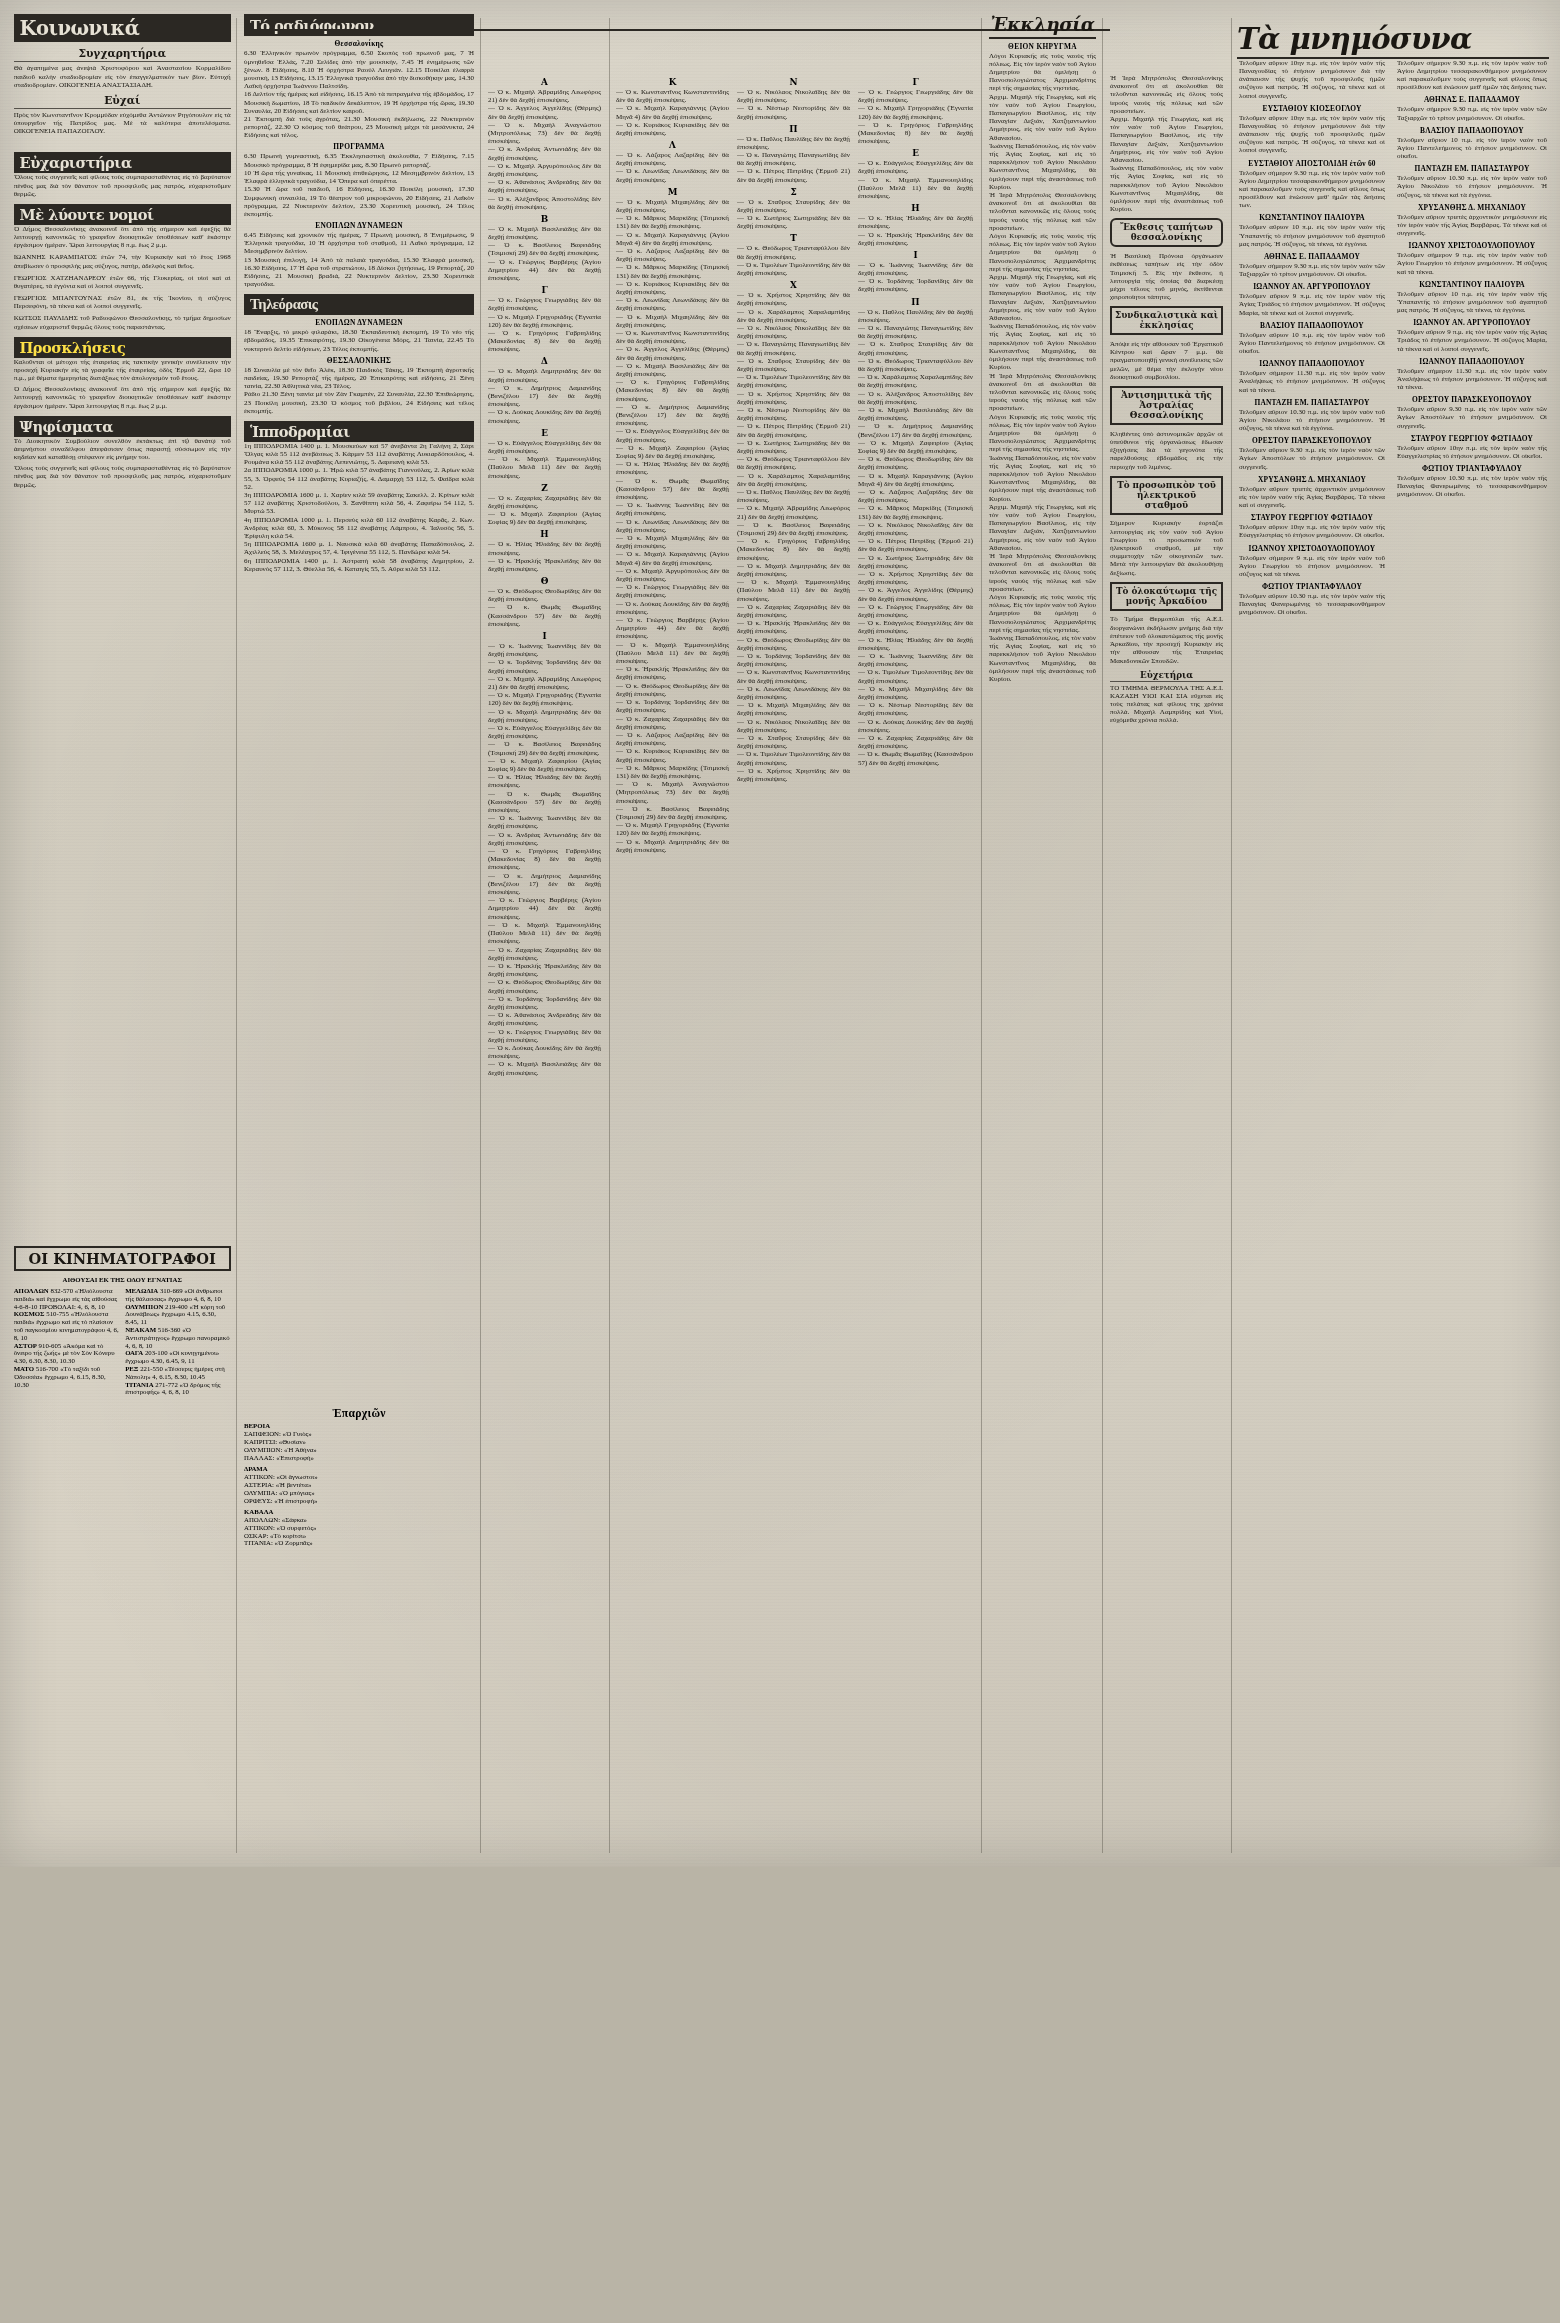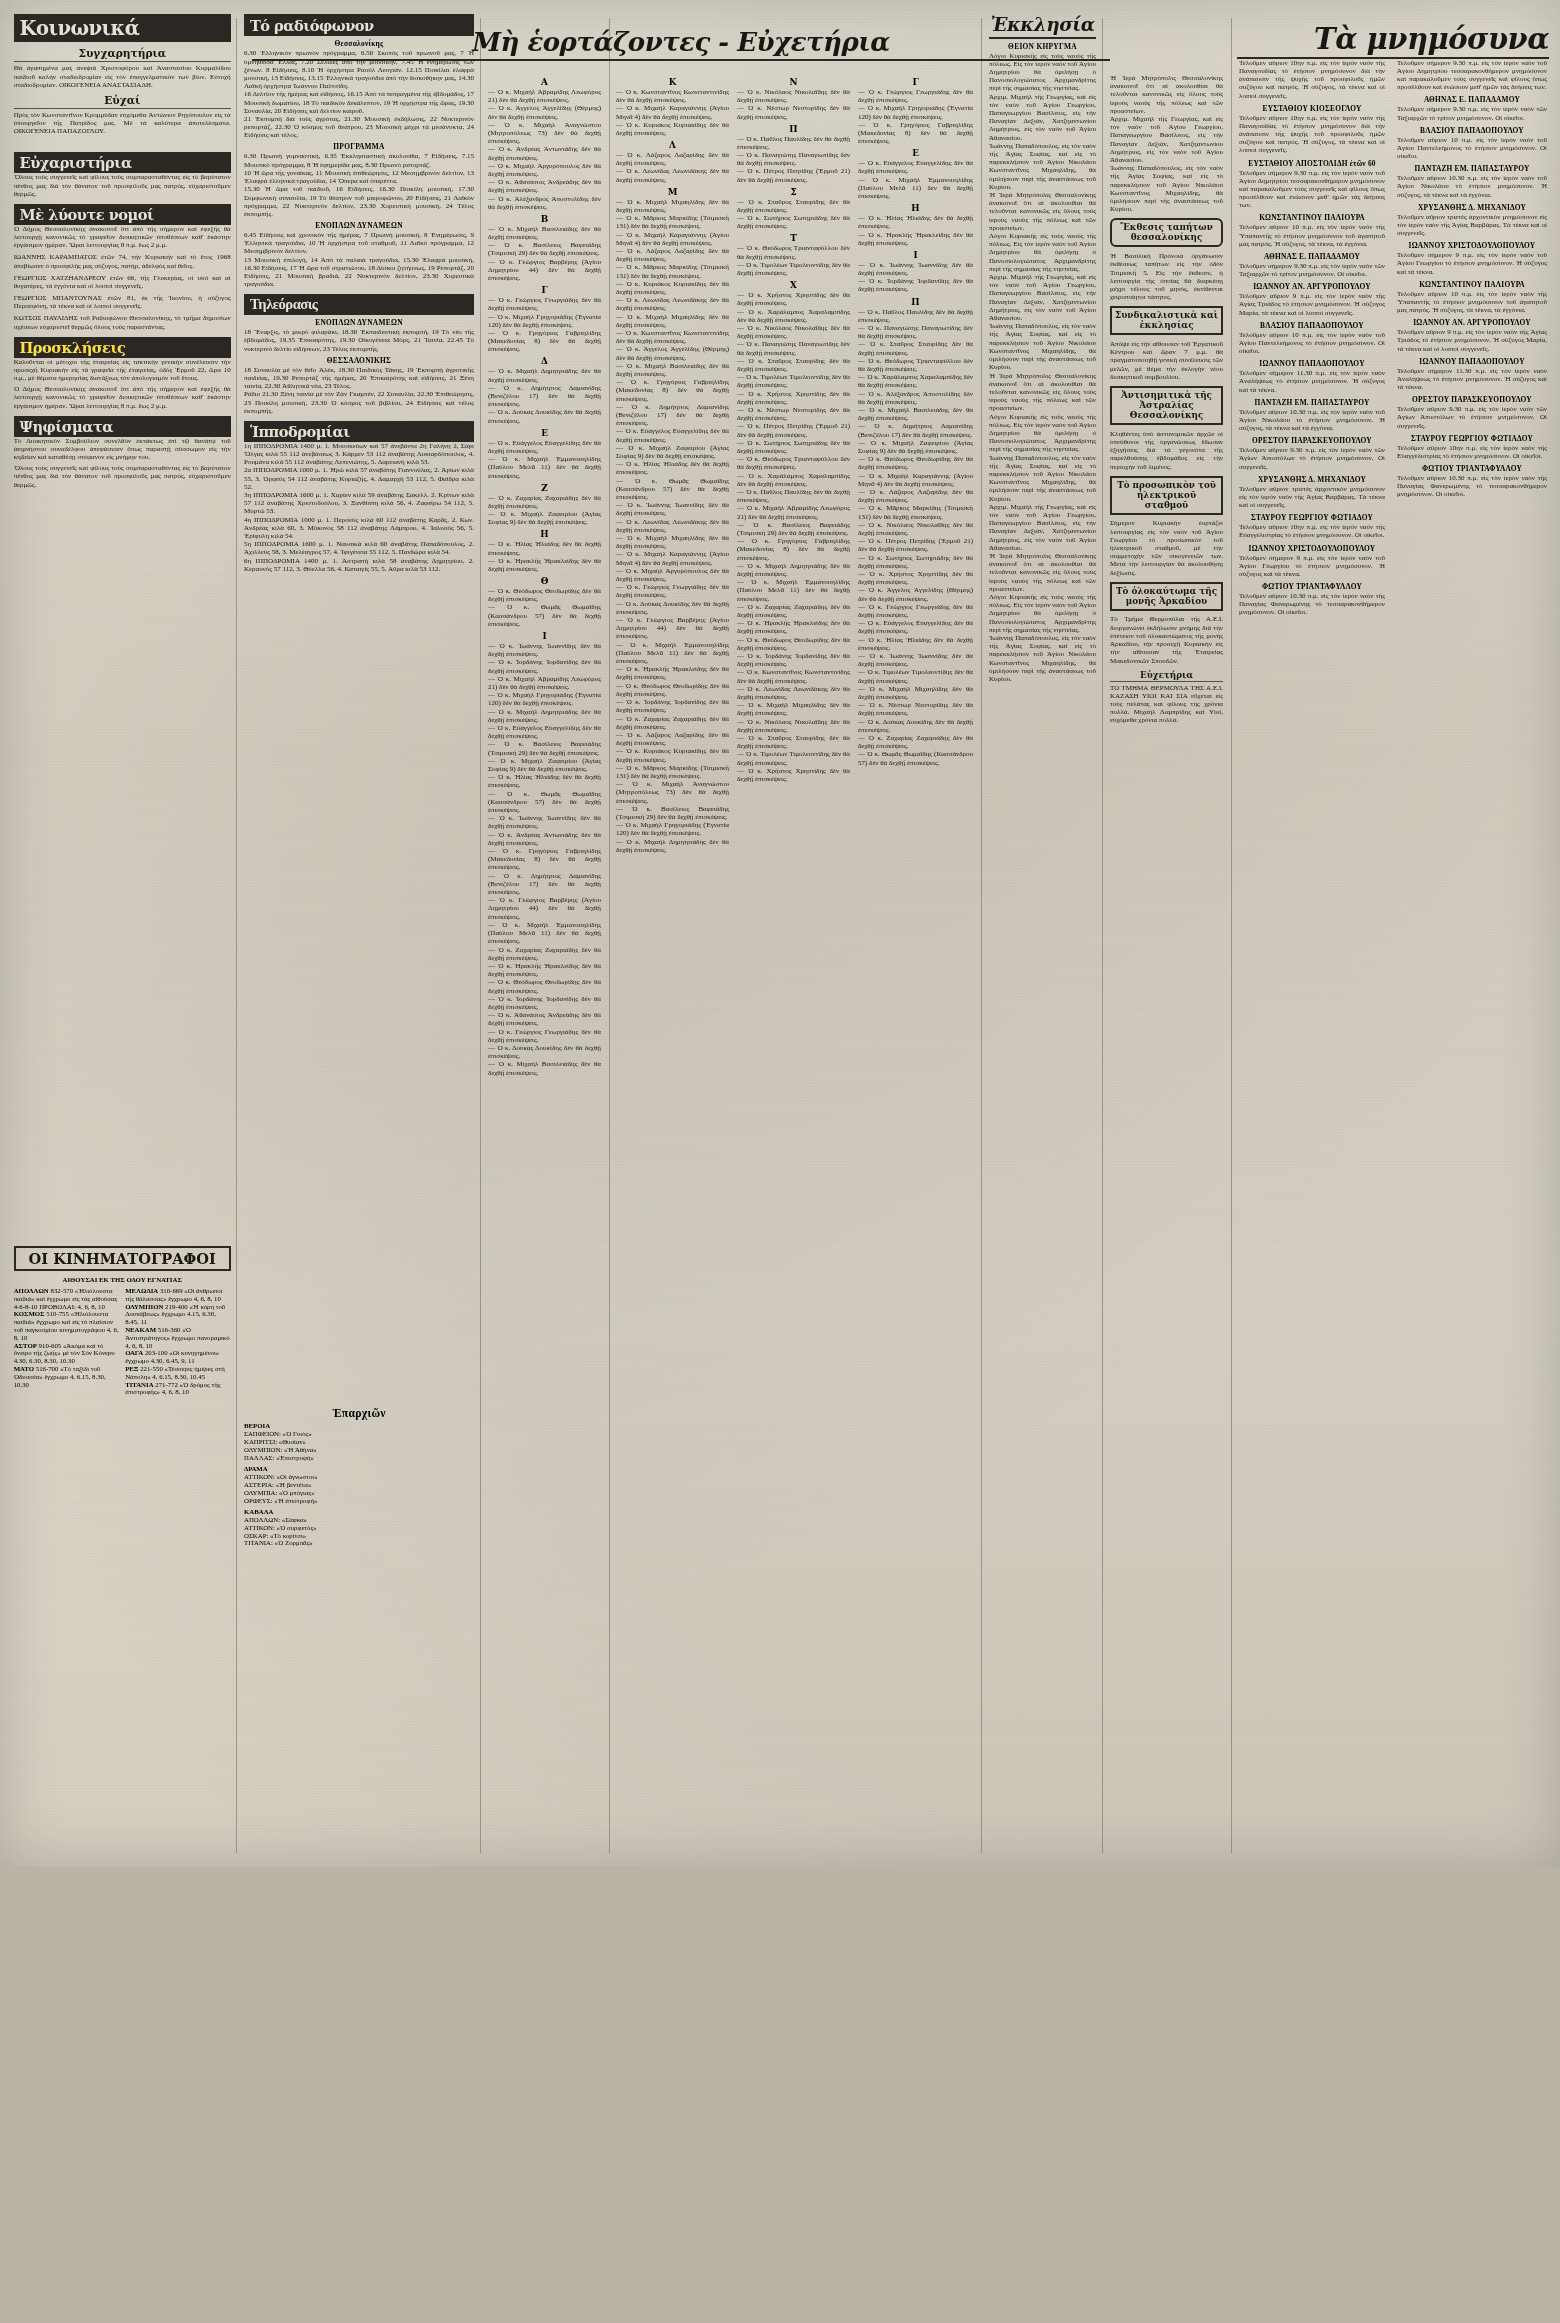--- a/index.html
+++ b/index.html
@@ -209,21 +209,20 @@
         <div style="font-weight:bold;margin-top:3.9px">ΚΑΒΑΛΑ</div>
         <div>ΑΠΟΛΛΩΝ: «Σάφκα»</div>
         <div>ΑΤΤΙΚΟΝ: «Ὁ συρφετός»</div>
         <div>ΟΣΚΑΡ: «Τὸ κορίτσι»</div>
         <div>ΤΙΤΑΝΙΑ: «Ὁ Ζορμπᾶς»</div>
       </div>
     </div>
   </div>
 
   <div style="position:absolute;left:252px;top:27px;width:858px;height:39px;">
-    <div class="masthead" style="font-size:26px;font-style:italic;text-align:center;">Μὴ ἑορτάζοντες - Εὐχετήρια</div>
     <div style="border-bottom:2px solid #2b2823;margin-top:2px;"></div>
   </div>
 
   <div class="col" style="left:488px;width:113px;top:74px;height:2233px;">
     <div class="letter">Α</div>
     <div class="tiny">— Ὁ κ. Μιχαὴλ Ἀβραμίδης Λεωφόρος 21) δὲν θὰ δεχθῇ ἐπισκέψεις.</div>
     <div class="tiny">— Ὁ κ. Ἀγγελος Ἀγγελίδης (Θέρμης) δὲν θὰ δεχθῇ ἐπισκέψεις.</div>
     <div class="tiny">— Ὁ κ. Μιχαὴλ Ἀναγνώστου (Μητροπόλεως 73) δὲν θὰ δεχθῇ ἐπισκέψεις.</div>
     <div class="tiny">— Ὁ κ. Ἀνδρέας Ἀντωνιάδης δὲν θὰ δεχθῇ ἐπισκέψεις.</div>
     <div class="tiny">— Ὁ κ. Μιχαὴλ Ἀργυρόπουλος δὲν θὰ δεχθῇ ἐπισκέψεις.</div>
@@ -514,21 +513,21 @@
     <div class="tiny">Τελοῦμεν σήμερον 11.30 π.μ. εἰς τὸν ἱερὸν ναὸν Ἀναλήψεως τὸ ἐτήσιον μνημόσυνον. Ἡ σύζυγος καὶ τὰ τέκνα.</div>
     <div class="obit-title">ΟΡΕΣΤΟΥ ΠΑΡΑΣΚΕΥΟΠΟΥΛΟΥ</div>
     <div class="tiny">Τελοῦμεν αὔριον 9.30 π.μ. εἰς τὸν ἱερὸν ναὸν τῶν Ἁγίων Ἀποστόλων τὸ ἐτήσιον μνημόσυνον. Οἱ συγγενεῖς.</div>
     <div class="obit-title">ΣΤΑΥΡΟΥ ΓΕΩΡΓΙΟΥ ΦΩΤΙΑΔΟΥ</div>
     <div class="tiny">Τελοῦμεν αὔριον 10ην π.μ. εἰς τὸν ἱερὸν ναὸν τῆς Εὐαγγελιστρίας τὸ ἐτήσιον μνημόσυνον. Οἱ οἰκεῖοι.</div>
     <div class="obit-title">ΦΩΤΙΟΥ ΤΡΙΑΝΤΑΦΥΛΛΟΥ</div>
     <div class="tiny">Τελοῦμεν αὔριον 10.30 π.μ. εἰς τὸν ἱερὸν ναὸν τῆς Παναγίας Φανερωμένης τὸ τεσσαρακονθήμερον μνημόσυνον. Οἱ οἰκεῖοι.</div>
   </div>
 
   <div style="position:absolute;left:1237px;top:21.5px;width:312px;">
-    <div class="masthead" style="font-size:29px;font-style:italic;text-align:right;color:#1a1712;">Τὰ μνημόσυνα</div>
+    <div class="masthead" style="font-size:29px;font-style:italic;text-align:left;color:#1a1712;">Τὰ μνημόσυνα</div>
     <div style="border-bottom:2px solid #2b2823;margin-top:1px;"></div>
   </div>
 
   <div style="position:absolute;left:1237px;top:2009px;width:312px;">
     <div class="banner" style="font-size:23.4px;">ΑΙ ΚΗΔΕΙΑΙ</div>
     <div class="obit-title">ΚΩΝΣΤΑΝΤΙΝΟΝ ΡΕΠΟΥΣΚΗΝ ἐτῶν 66</div>
     <div class="tiny" style="column-count:2;column-gap:7.8px;">Ἡ κηδεία τοῦ προσφιλοῦς μας συζύγου, πατρός, ἀδελφοῦ καὶ θείου θὰ γίνῃ σήμερον Κυριακὴν καὶ ὥραν 4 μ.μ. ἐκ τοῦ ἱεροῦ ναοῦ τοῦ Ἁγίου Δημητρίου. Ἡ σύζυγος Μαρία, τὰ τέκνα, τὰ ἐγγόνια καὶ οἱ λοιποὶ συγγενεῖς.</div>
   </div>
 
 </div>

